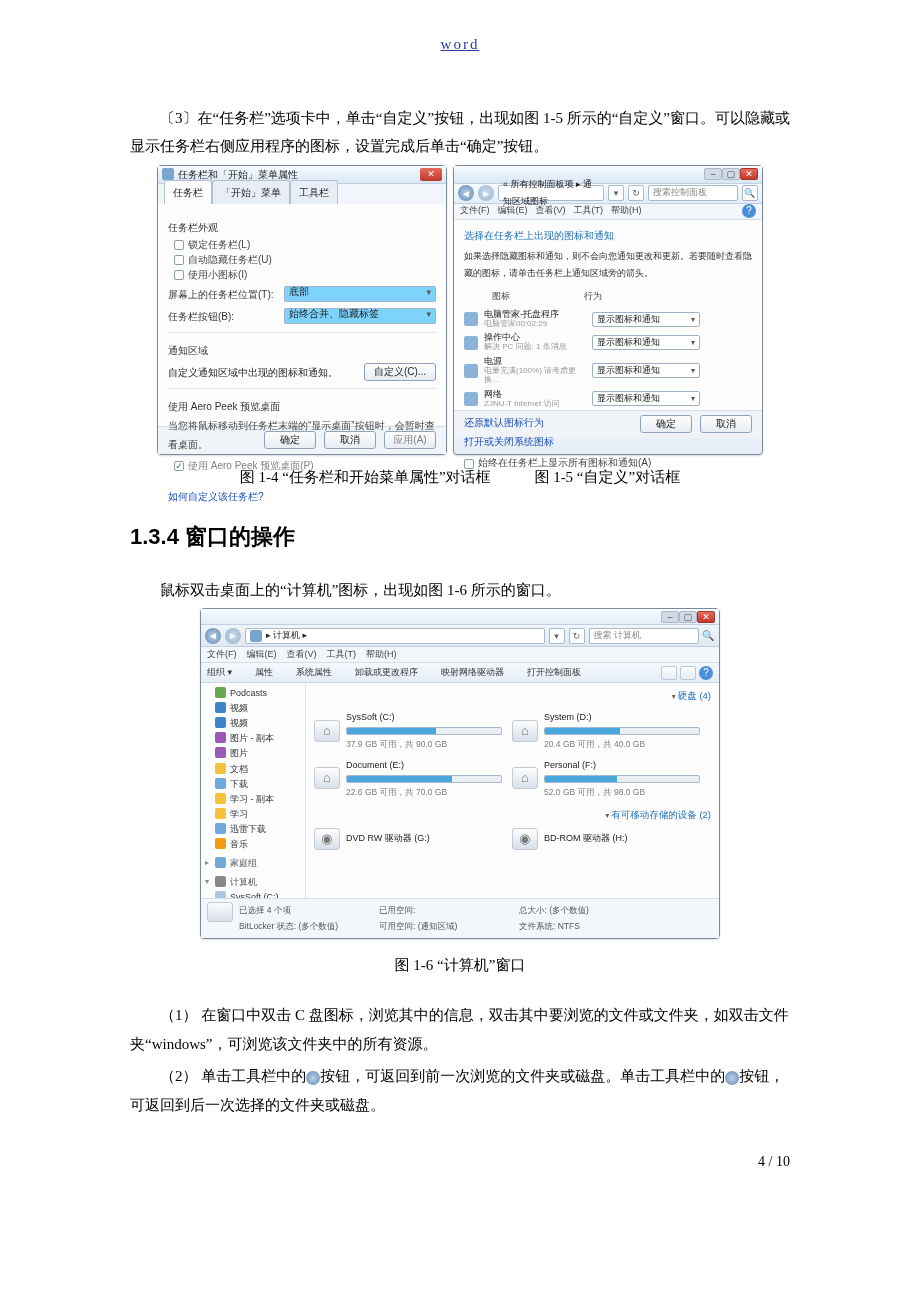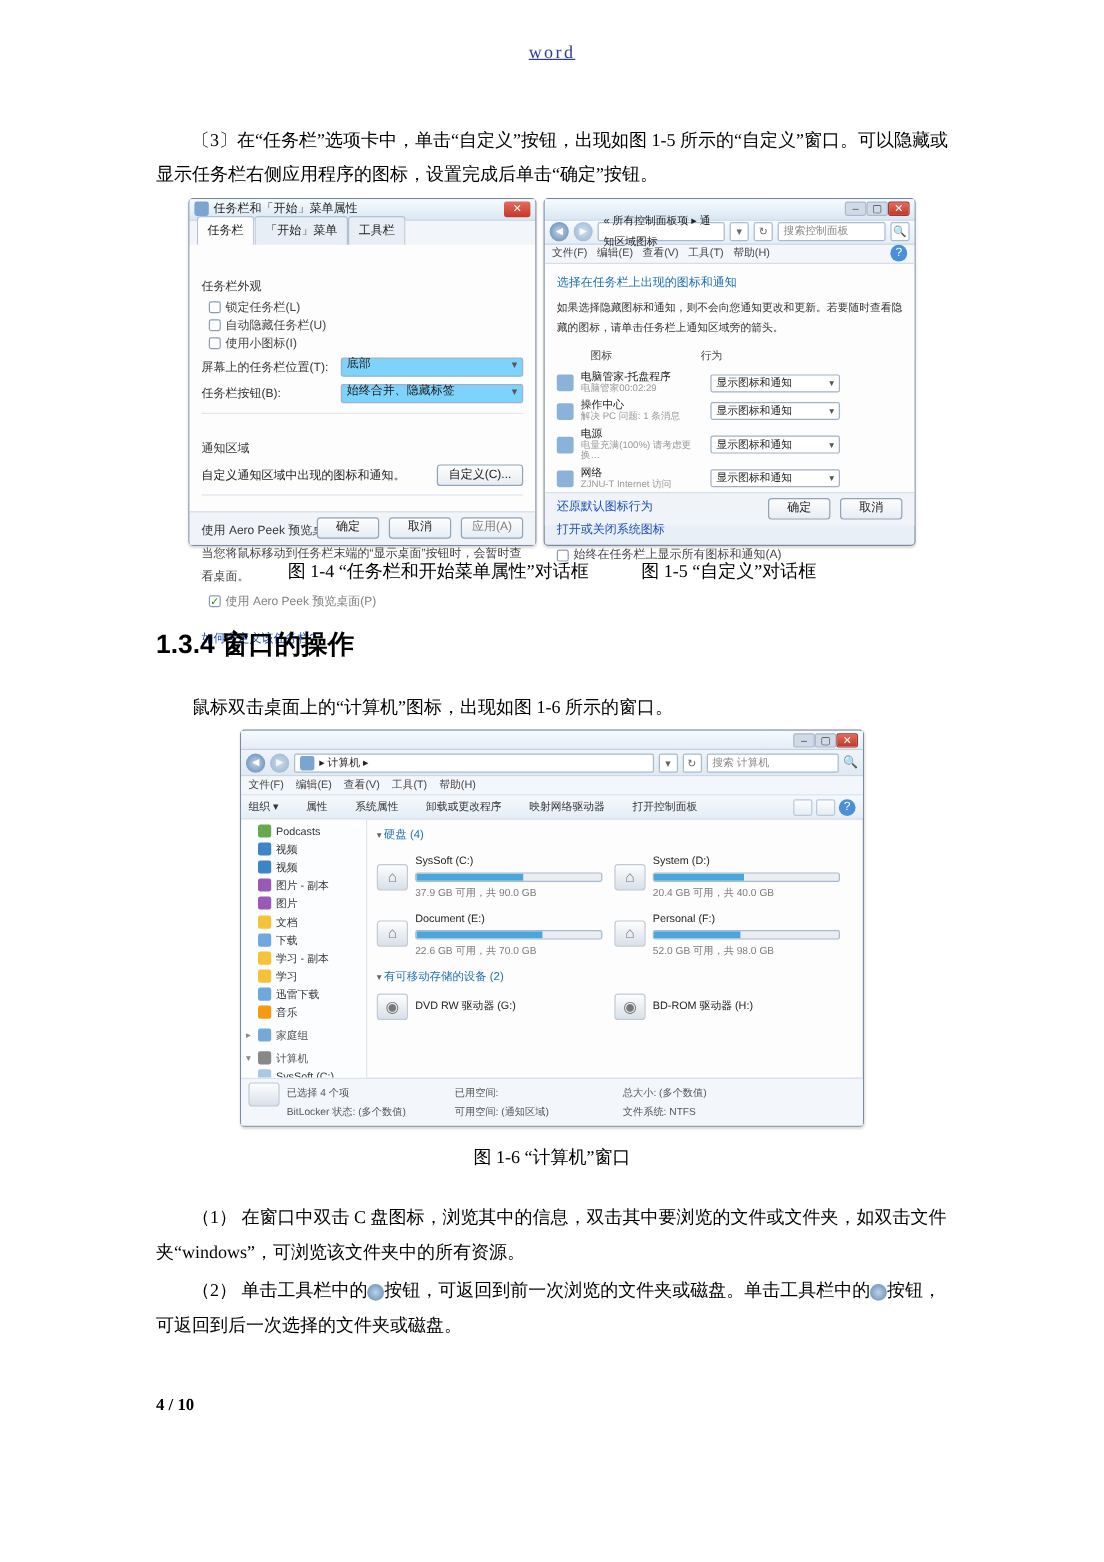--- a/index.html
+++ b/index.html
@@ -5,37 +5,37 @@
   * { box-sizing: border-box; margin: 0; padding: 0; }
   body { font-family: "SimSun", "宋体", serif; font-size: 15px; color: #000; background: #fff; width: 920px; margin: 0 auto; line-height: 1.9; }
   .page { padding: 30px 130px 40px 130px; }
   .header-link { color: #2a3b9a; text-decoration: underline; text-align: center; letter-spacing: 2px; margin-bottom: 45px; font-family: "SimSun", serif; }
   .para { text-indent: 2em; margin-bottom: 4px; }
   .section-title { font-family: "SimHei", "黑体", sans-serif; font-weight: bold; font-size: 22px; margin: 25px 0 18px 0; }
   .caption-row { text-align: center; margin: 8px 0 18px 0; font-size: 15px; }
   .caption-row .capA { display: inline-block; margin-right: 40px; }
   .caption-row .capB { display: inline-block; }
   .single-caption { text-align: center; margin: 12px 0 22px 0; }
-  .pagefoot { text-align: left; margin-top: 40px; font-size: 14px; font-weight: bold; }
+  .pagefoot { text-align: right; margin-top: 30px; font-size: 14px; }
 
   
   .figs-row { display: flex; gap: 6px; justify-content: center; margin-bottom: 6px; }
   .dlg { font-family: "Microsoft YaHei", Tahoma, sans-serif; font-size: 10px; color: #222; border: 1px solid #7a8aa0; border-radius: 4px; background: linear-gradient(#f4f8fc,#e9eff7); box-shadow: 0 1px 2px rgba(0,0,0,.15); }
   .titlebar { height: 18px; display: flex; align-items: center; gap: 4px; padding: 0 4px; background: linear-gradient(#f6fbff,#d9e7f4); border-bottom: 1px solid #c1cfe0; font-size: 10px; }
   .titlebar .tico { width: 12px; height: 12px; background: #7aa5d0; border-radius: 2px; }
   .titlebar .spacer { flex: 1; }
   .closebtn { width: 22px; height: 13px; background: linear-gradient(#e76a5a,#c0392b); border-radius: 2px; color: #fff; font-size: 9px; text-align: center; line-height: 12px; }
   .winbtns { display: flex; gap: 0; }
   .winbtn { width: 18px; height: 12px; background: #d0dae6; border: 1px solid #aab9cc; border-radius: 2px; font-size: 9px; text-align: center; line-height: 10px; color: #444; }
   .winbtn.red { background: linear-gradient(#e76a5a,#c0392b); color: #fff; border-color: #a0372a; }
   .tabs { height: 20px; display: flex; align-items: flex-end; gap: 0; padding-left: 6px; background: #f2f6fb; }
   .tab { padding: 2px 8px; border: 1px solid #b2c0d1; border-bottom: none; border-radius: 3px 3px 0 0; background: #e8eef5; font-size: 10px; }
   .tab.active { background: #fdfdfd; }
   .body { background: #fdfdfd; padding: 6px 10px 6px 10px; }
-  .group-title { font-size: 10px; color: #333; margin-top: 20px; }
+  .group-title { font-size: 10px; color: #333; margin-top: 8px; }
   .chk-row { font-size: 10px; color: #444; padding-left: 6px; line-height: 1.5; }
   .chk { display: inline-block; width: 10px; height: 10px; border: 1px solid #8a9db3; background: #fff; border-radius: 2px; vertical-align: middle; margin-right: 4px; }
   .chk.on::after { content: "✓"; font-size: 9px; color: #2a7a2a; display: block; text-align: center; line-height: 9px; }
   .formrow { display: flex; align-items: center; gap: 6px; font-size: 10px; margin: 3px 0; }
   .formrow label { min-width: 110px; color: #333; }
   .select { flex: 1; height: 16px; border: 1px solid #9fb1c6; border-radius: 2px; background: #7dd3fc; padding: 0 4px; font-size: 10px; display: flex; align-items: flex-end; justify-content: space-between; }
   .select .arrow { font-size: 9px; color: #555; }
   .rule { border-top: 1px solid #e0e6ee; margin: 6px 0; }
   .btnrow { background: #f0f4f9; border-top: 1px solid #d4dde8; height: 28px; display: flex; align-items: center; justify-content: flex-end; gap: 8px; padding-right: 10px; }
   .btn { min-width: 52px; height: 18px; border: 1px solid #8fa3ba; border-radius: 3px; background: linear-gradient(#fdfdfd,#e7edf4); font-size: 10px; text-align: center; line-height: 16px; padding: 0 8px; }
@@ -81,21 +81,21 @@
   .iconbox { width: 16px; height: 14px; border: 1px solid #bac9da; border-radius: 2px; background: linear-gradient(#fdfdfd,#e7edf4); }
   .helpico { width: 14px; height: 14px; border-radius: 50%; background: #4a90d9; color: #fff; text-align: center; line-height: 14px; font-size: 10px; }
   .exp-body { display: flex; height: 215px; }
   .exp-side { width: 105px; border-right: 1px solid #e0e6ee; padding: 3px 0; background: #fbfdff; overflow: hidden; }
   .side-item { font-size: 9px; padding: 1px 4px 1px 14px; color: #333; display: flex; gap: 4px; line-height: 1.45; }
   .side-item .sico { width: 11px; height: 11px; border-radius: 2px; }
   .side-item.ex { padding-left: 4px; font-size: 9px; color: #555; }
   .side-item.ex .tri { color: #888; font-size: 8px; margin-right: 2px; }
   .side-sep { margin: 4px 0; }
   .exp-main { flex: 1; padding: 4px 8px; }
-  .grp-head { color: #1c6fb5; font-size: 9.5px; margin-bottom: 4px; }
+  .grp-head { color: #1c6fb5; font-size: 9.5px; margin-bottom: 4px; text-align: right; }
   .grp-head .tri { color: #666; margin-right: 2px; font-size: 8px; }
   .drives { display: flex; flex-wrap: wrap; gap: 4px 10px; margin-bottom: 6px; }
   .drive { width: 188px; display: flex; gap: 6px; align-items: center; }
   .dicon { width: 26px; height: 22px; border: 1px solid #c0c9d4; border-radius: 3px; background: linear-gradient(#fdfdfd,#d8e0e9); display: flex; align-items: center; justify-content: center; font-size: 13px; color: #777; }
   .dinfo { flex: 1; }
   .dname { font-size: 9px; }
   .bar { width: 100%; height: 8px; border: 1px solid #a8bacd; border-radius: 2px; background: #eaeef3; overflow: hidden; margin: 1px 0; }
   .bar .fill { height: 100%; }
   .dsub { font-size: 8.5px; color: #7c7c7c; }
   .simple-drive { width: 188px; display: flex; gap: 6px; align-items: center; font-size: 9px; }

